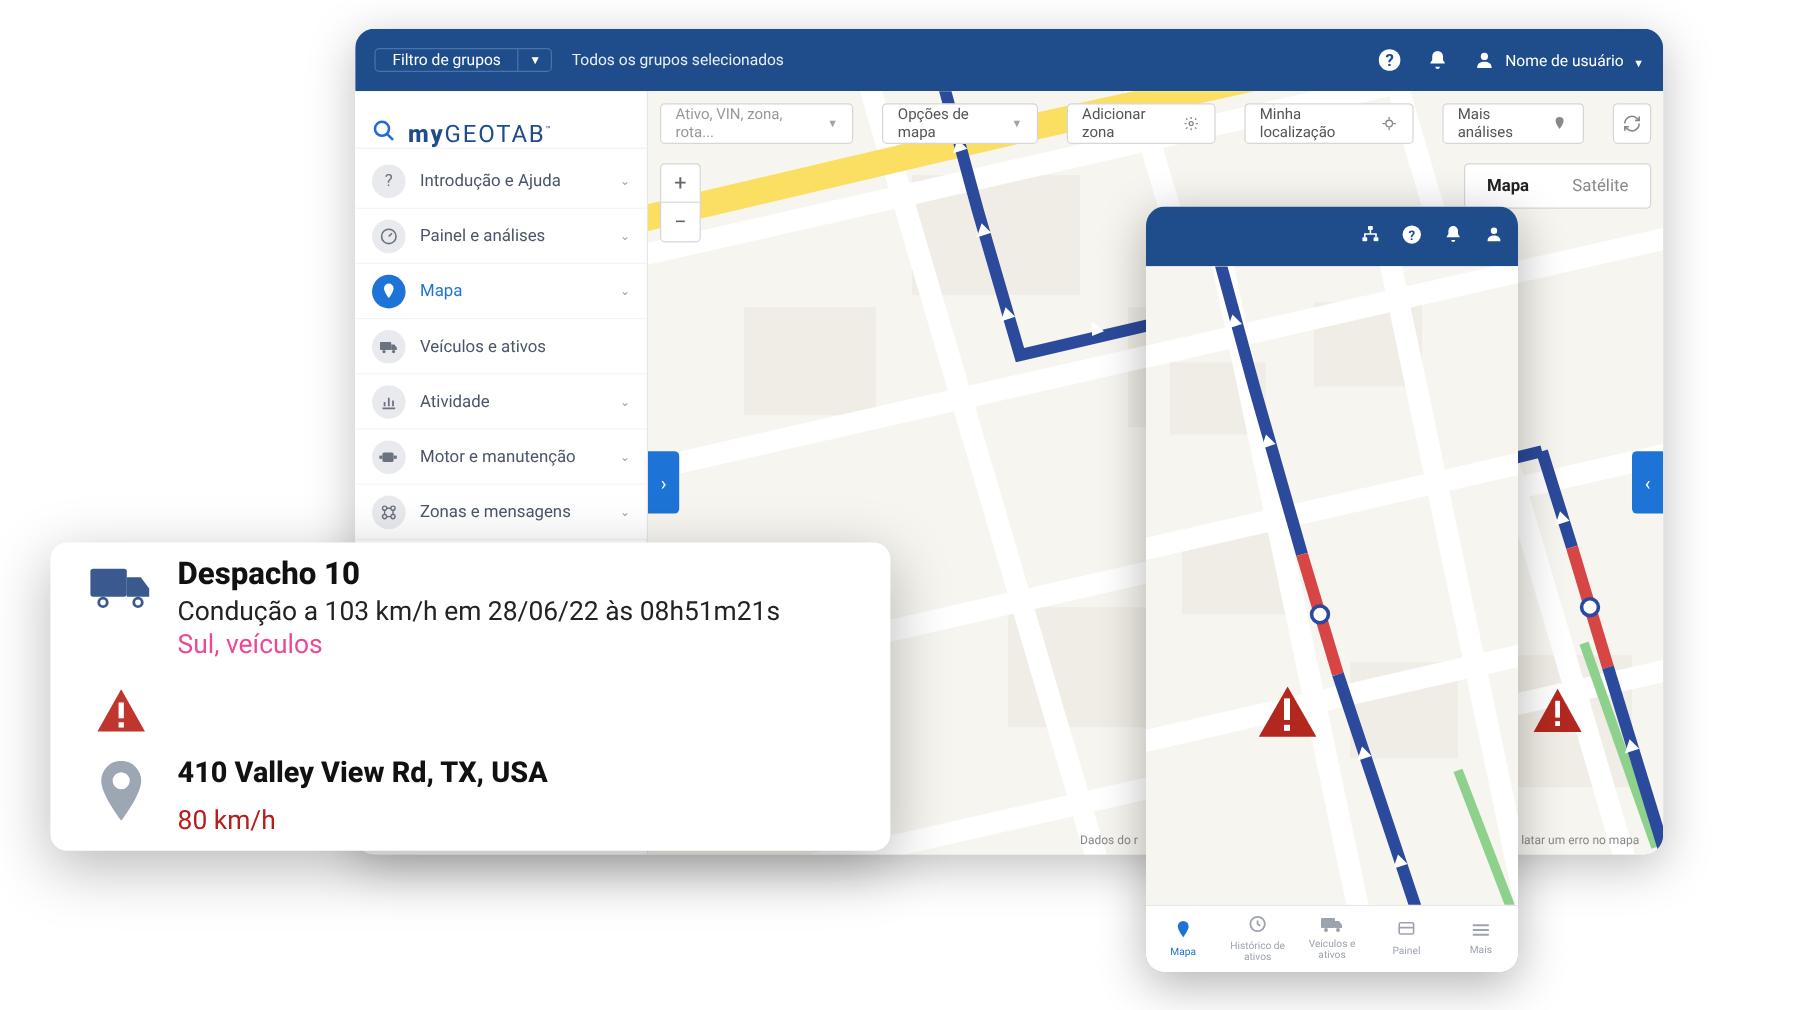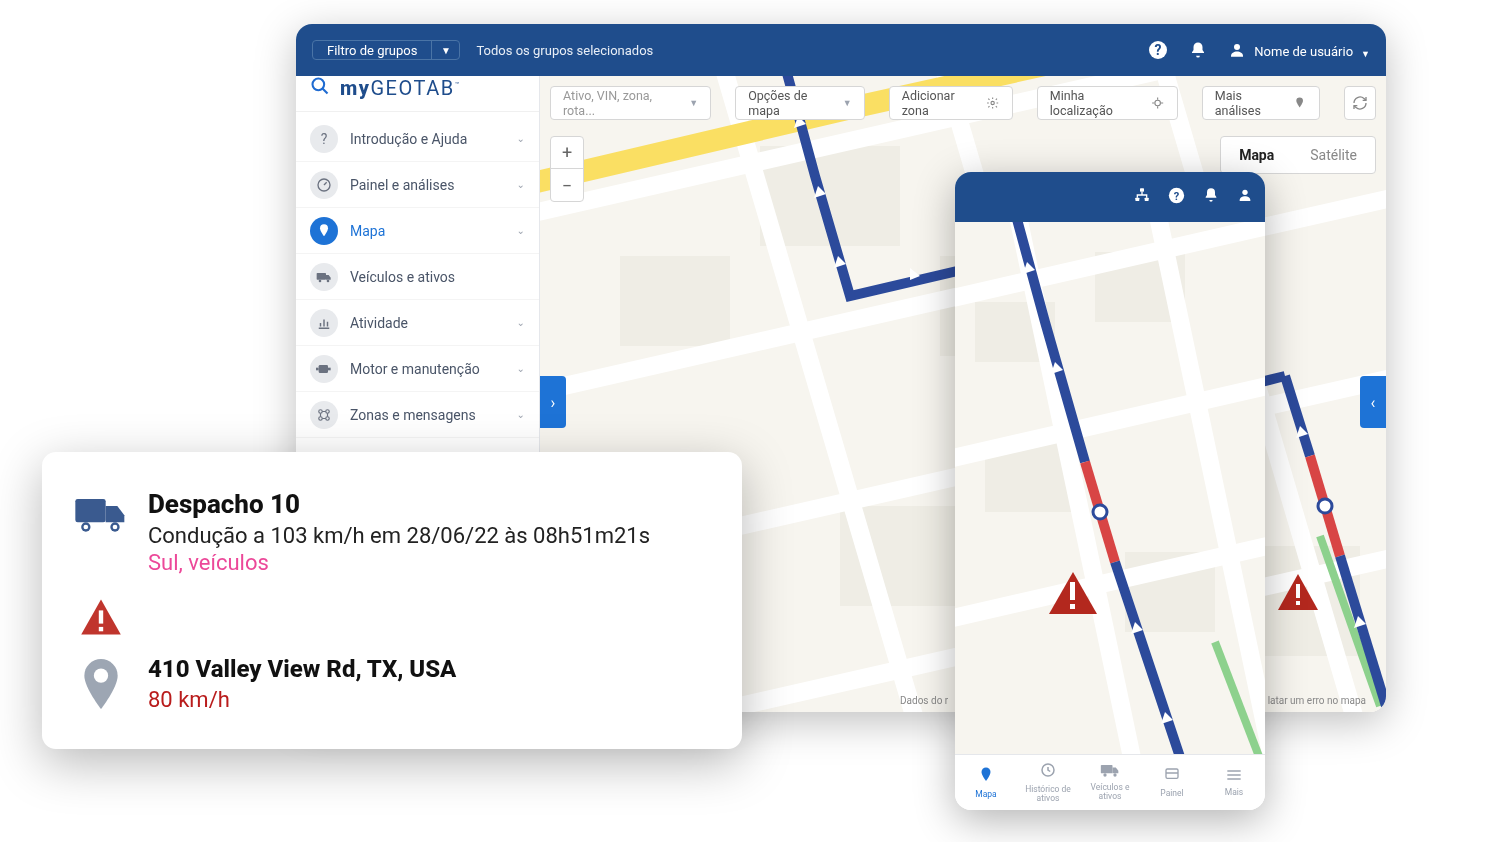--- a/index.html
+++ b/index.html
@@ -8,21 +8,21 @@
 .topbar{height:52px;background:#1f4d8c;display:flex;align-items:center;padding:0 16px;color:#fff}
 .filter-btn{display:flex;align-items:center;border:1px solid #4a74a6;border-radius:4px;height:20px}
 .filter-main{padding:0 14px;font-size:13px;color:#fff}
 .filter-caret{width:28px;border-left:1px solid #4a74a6;display:flex;align-items:center;justify-content:center;height:100%;font-size:10px}
 .selected-txt{margin-left:16px;font-size:13px;color:#e8eef6}
 .topbar-right{margin-left:auto;display:flex;align-items:center;gap:20px}
 .icon-btn{width:20px;height:20px;display:flex;align-items:center;justify-content:center;color:#fff;cursor:pointer}
 .user-block{display:flex;align-items:flex-end;gap:8px;font-size:13px;cursor:pointer}
 .content-row{display:flex;height:calc(100% - 52px)}
 .sidebar{width:244px;background:#fff;border-right:1px solid #e5e7eb}
-.brand-row{height:36px;display:flex;align-items:flex-start;padding:0 14px;gap:10px;border-bottom:1px solid #f0f0f0}
+.brand-row{height:48px;display:flex;align-items:flex-end;padding:0 14px;gap:10px;border-bottom:1px solid #f0f0f0}
 .search-ic{color:#1f6bd1}
 .brand-text{font-size:20px;font-weight:400;color:#1f4d8c;letter-spacing:1.5px}
 .brand-text b{font-weight:800}
 .brand-tm{font-size:7px;color:#1f4d8c;position:relative;top:-8px}
 .nav{padding:4px 0}
 .nav-item{height:46px;display:flex;align-items:center;padding:0 14px;gap:12px;font-size:14px;color:#4a5568;cursor:pointer;border-bottom:1px solid #f4f4f4}
 .nav-item.active{color:#1e73d6}
 .nav-icon{width:28px;height:28px;border-radius:50%;background:#e8eaed;display:flex;align-items:center;justify-content:center;font-size:14px;color:#6b7280}
 .nav-item.active .nav-icon{background:#1e73d6;color:#fff}
 .nav-chev{margin-left:auto;color:#9ca3af;font-size:10px}
@@ -48,29 +48,29 @@
 .attrib.r{right:20px}
 
 .mobile-frame{position:absolute;top:172px;left:955px;width:310px;height:638px;background:#fff;border-radius:16px;box-shadow:0 10px 40px rgba(0,0,0,.3);overflow:hidden;z-index:20}
 .m-topbar{height:50px;background:#1f4d8c;display:flex;align-items:center;justify-content:flex-end;padding:0 12px;gap:18px;color:#fff}
 .m-map{height:calc(100% - 50px - 56px);position:relative;background:#f7f5ef}
 .m-bottombar{height:56px;border-top:1px solid #e5e7eb;display:flex;background:#fff}
 .m-tab{flex:1;display:flex;flex-direction:column;align-items:center;justify-content:center;gap:2px;font-size:8.5px;color:#9ca3af;cursor:pointer;text-align:center;line-height:1.1}
 .m-tab.active{color:#1e73d6}
 .m-tab-ic{font-size:16px}
 
-.info-card{position:absolute;top:452px;left:42px;width:700px;background:#fff;border-radius:14px;box-shadow:0 14px 50px rgba(0,0,0,.28);padding:37px 30px;z-index:30}
+.info-card{position:absolute;top:452px;left:42px;width:700px;background:#fff;border-radius:14px;box-shadow:0 14px 50px rgba(0,0,0,.28);padding:12px 30px;z-index:30}
 .info-row{display:flex;gap:18px;margin-bottom:18px}
 .info-icon{width:58px;flex-shrink:0;display:flex;justify-content:center;padding-top:4px}
 .info-body{flex:1}
 .info-title{font-size:26px;font-weight:800;color:#111;margin-bottom:4px}
 .info-sub{font-size:22px;color:#222;margin-bottom:2px}
 .info-link{font-size:22px;color:#ec4899}
 .alert-txt{font-size:22px;color:#c0352d;line-height:1.35}
-.loc-title{font-size:24px;font-weight:800;color:#111;margin-bottom:4px}
+.loc-title{font-size:24px;font-weight:800;color:#111;margin-bottom:14px}
 .loc-sub{font-size:22px;color:#b91c1c}
 
 .map-bg-roads{stroke:#fff;stroke-width:18;fill:none}
 .map-bg-yellow{stroke:#fadf63;stroke-width:22;fill:none}
 .route-blue{stroke:#2c4a9b;stroke-width:10;fill:none}
 .route-red{stroke:#d84545;stroke-width:10;fill:none}
 .route-arrow{fill:#fff}
 .warn-tri{fill:#b3281e}
 .park-green{stroke:#8dd18d;stroke-width:8;fill:none}
 </style>

